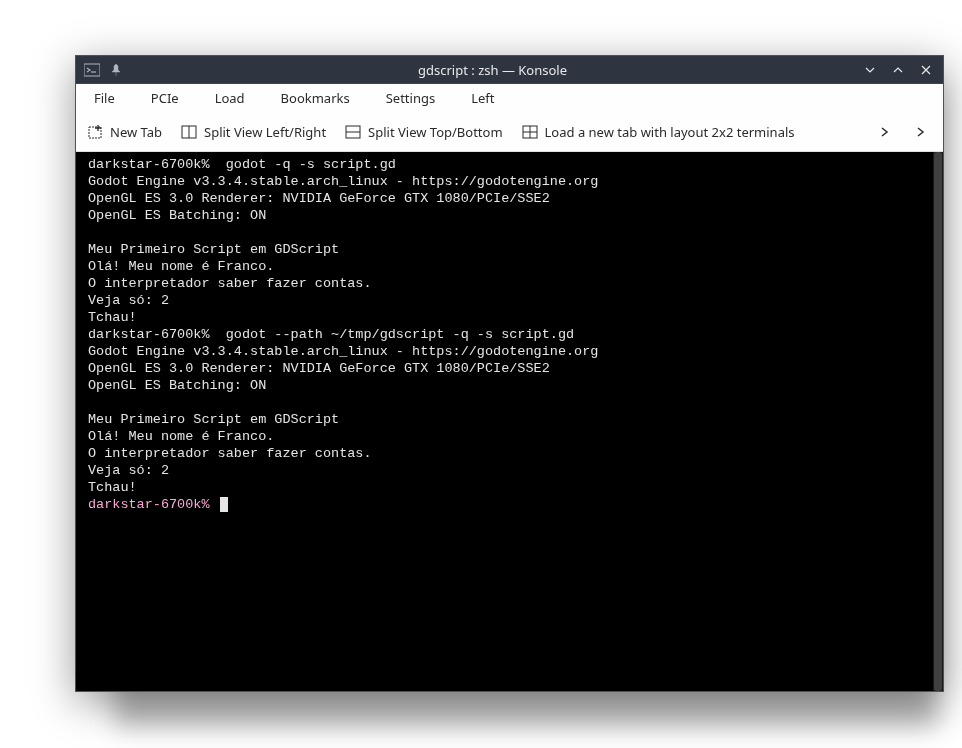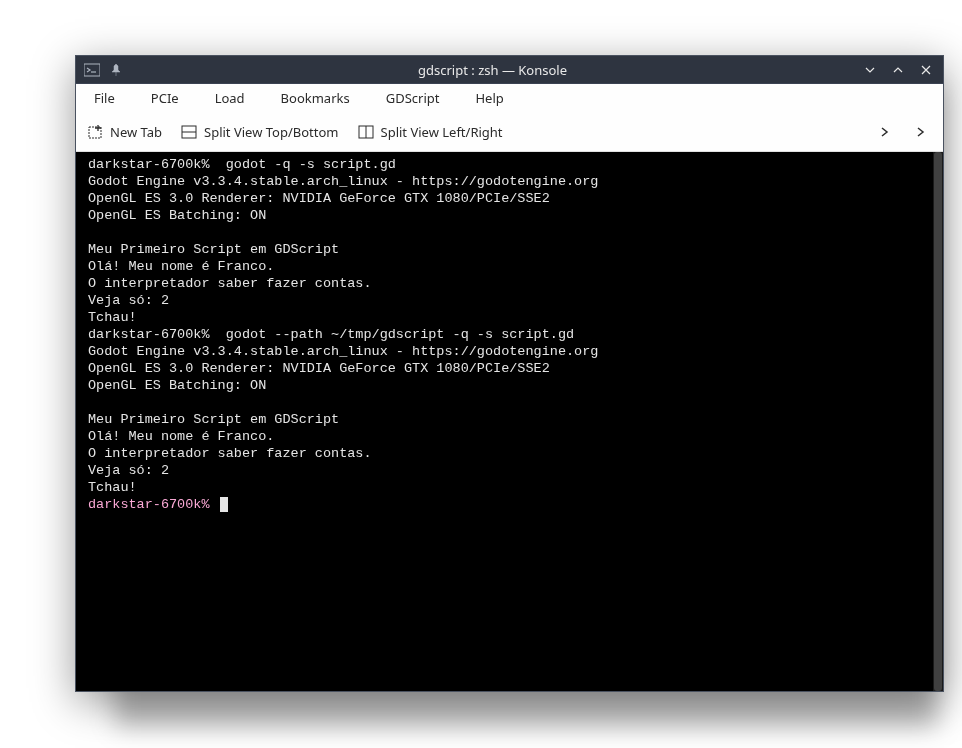--- a/index.html
+++ b/index.html
@@ -230,51 +230,61 @@
         </svg>
       </div>
     </div>
   </div>
 
   <div class="menubar">
     <div class="menu-item">File</div>
     <div class="menu-item">PCIe</div>
     <div class="menu-item">Load</div>
     <div class="menu-item">Bookmarks</div>
-    <div class="menu-item">GDScript</div>
-    <div class="menu-item">Help</div>
+    <div class="menu-item">Settings</div>
+    <div class="menu-item">Left</div>
   </div>
 
   <div class="toolbar">
     <div class="toolbar-item">
       <span class="toolbar-icon">
         <svg width="18" height="18" viewBox="0 0 18 18">
           <rect x="3" y="4" width="12" height="11" fill="none" stroke="#2b2b2b" stroke-width="1" stroke-dasharray="2,1"></rect>
           <path d="M12 2 L12 8 M9 5 L15 5" stroke="#2b2b2b" stroke-width="1.3"></path>
         </svg>
       </span>
       <span>New Tab</span>
     </div>
     <div class="toolbar-item">
       <span class="toolbar-icon">
         <svg width="18" height="18" viewBox="0 0 18 18">
           <rect x="2" y="3" width="14" height="12" fill="none" stroke="#2b2b2b" stroke-width="1"></rect>
+          <line x1="9" y1="3" x2="9" y2="15" stroke="#2b2b2b" stroke-width="1"></line>
+        </svg>
+      </span>
+      <span>Split View Left/Right</span>
+    </div>
+    <div class="toolbar-item">
+      <span class="toolbar-icon">
+        <svg width="18" height="18" viewBox="0 0 18 18">
+          <rect x="2" y="3" width="14" height="12" fill="none" stroke="#2b2b2b" stroke-width="1"></rect>
           <line x1="2" y1="9" x2="16" y2="9" stroke="#2b2b2b" stroke-width="1"></line>
         </svg>
       </span>
       <span>Split View Top/Bottom</span>
     </div>
     <div class="toolbar-item">
       <span class="toolbar-icon">
         <svg width="18" height="18" viewBox="0 0 18 18">
           <rect x="2" y="3" width="14" height="12" fill="none" stroke="#2b2b2b" stroke-width="1"></rect>
           <line x1="9" y1="3" x2="9" y2="15" stroke="#2b2b2b" stroke-width="1"></line>
+          <line x1="2" y1="9" x2="16" y2="9" stroke="#2b2b2b" stroke-width="1"></line>
         </svg>
       </span>
-      <span>Split View Left/Right</span>
+      <span>Load a new tab with layout 2x2 terminals</span>
     </div>
     <div class="toolbar-nav">
       <div class="toolbar-icon">
         <svg width="14" height="14" viewBox="0 0 14 14">
           <path d="M5 3 L10 7 L5 11" fill="none" stroke="#2b2b2b" stroke-width="1.5"></path>
         </svg>
       </div>
       <div class="toolbar-icon">
         <svg width="14" height="14" viewBox="0 0 14 14">
           <path d="M5 3 L10 7 L5 11" fill="none" stroke="#2b2b2b" stroke-width="1.5"></path>

